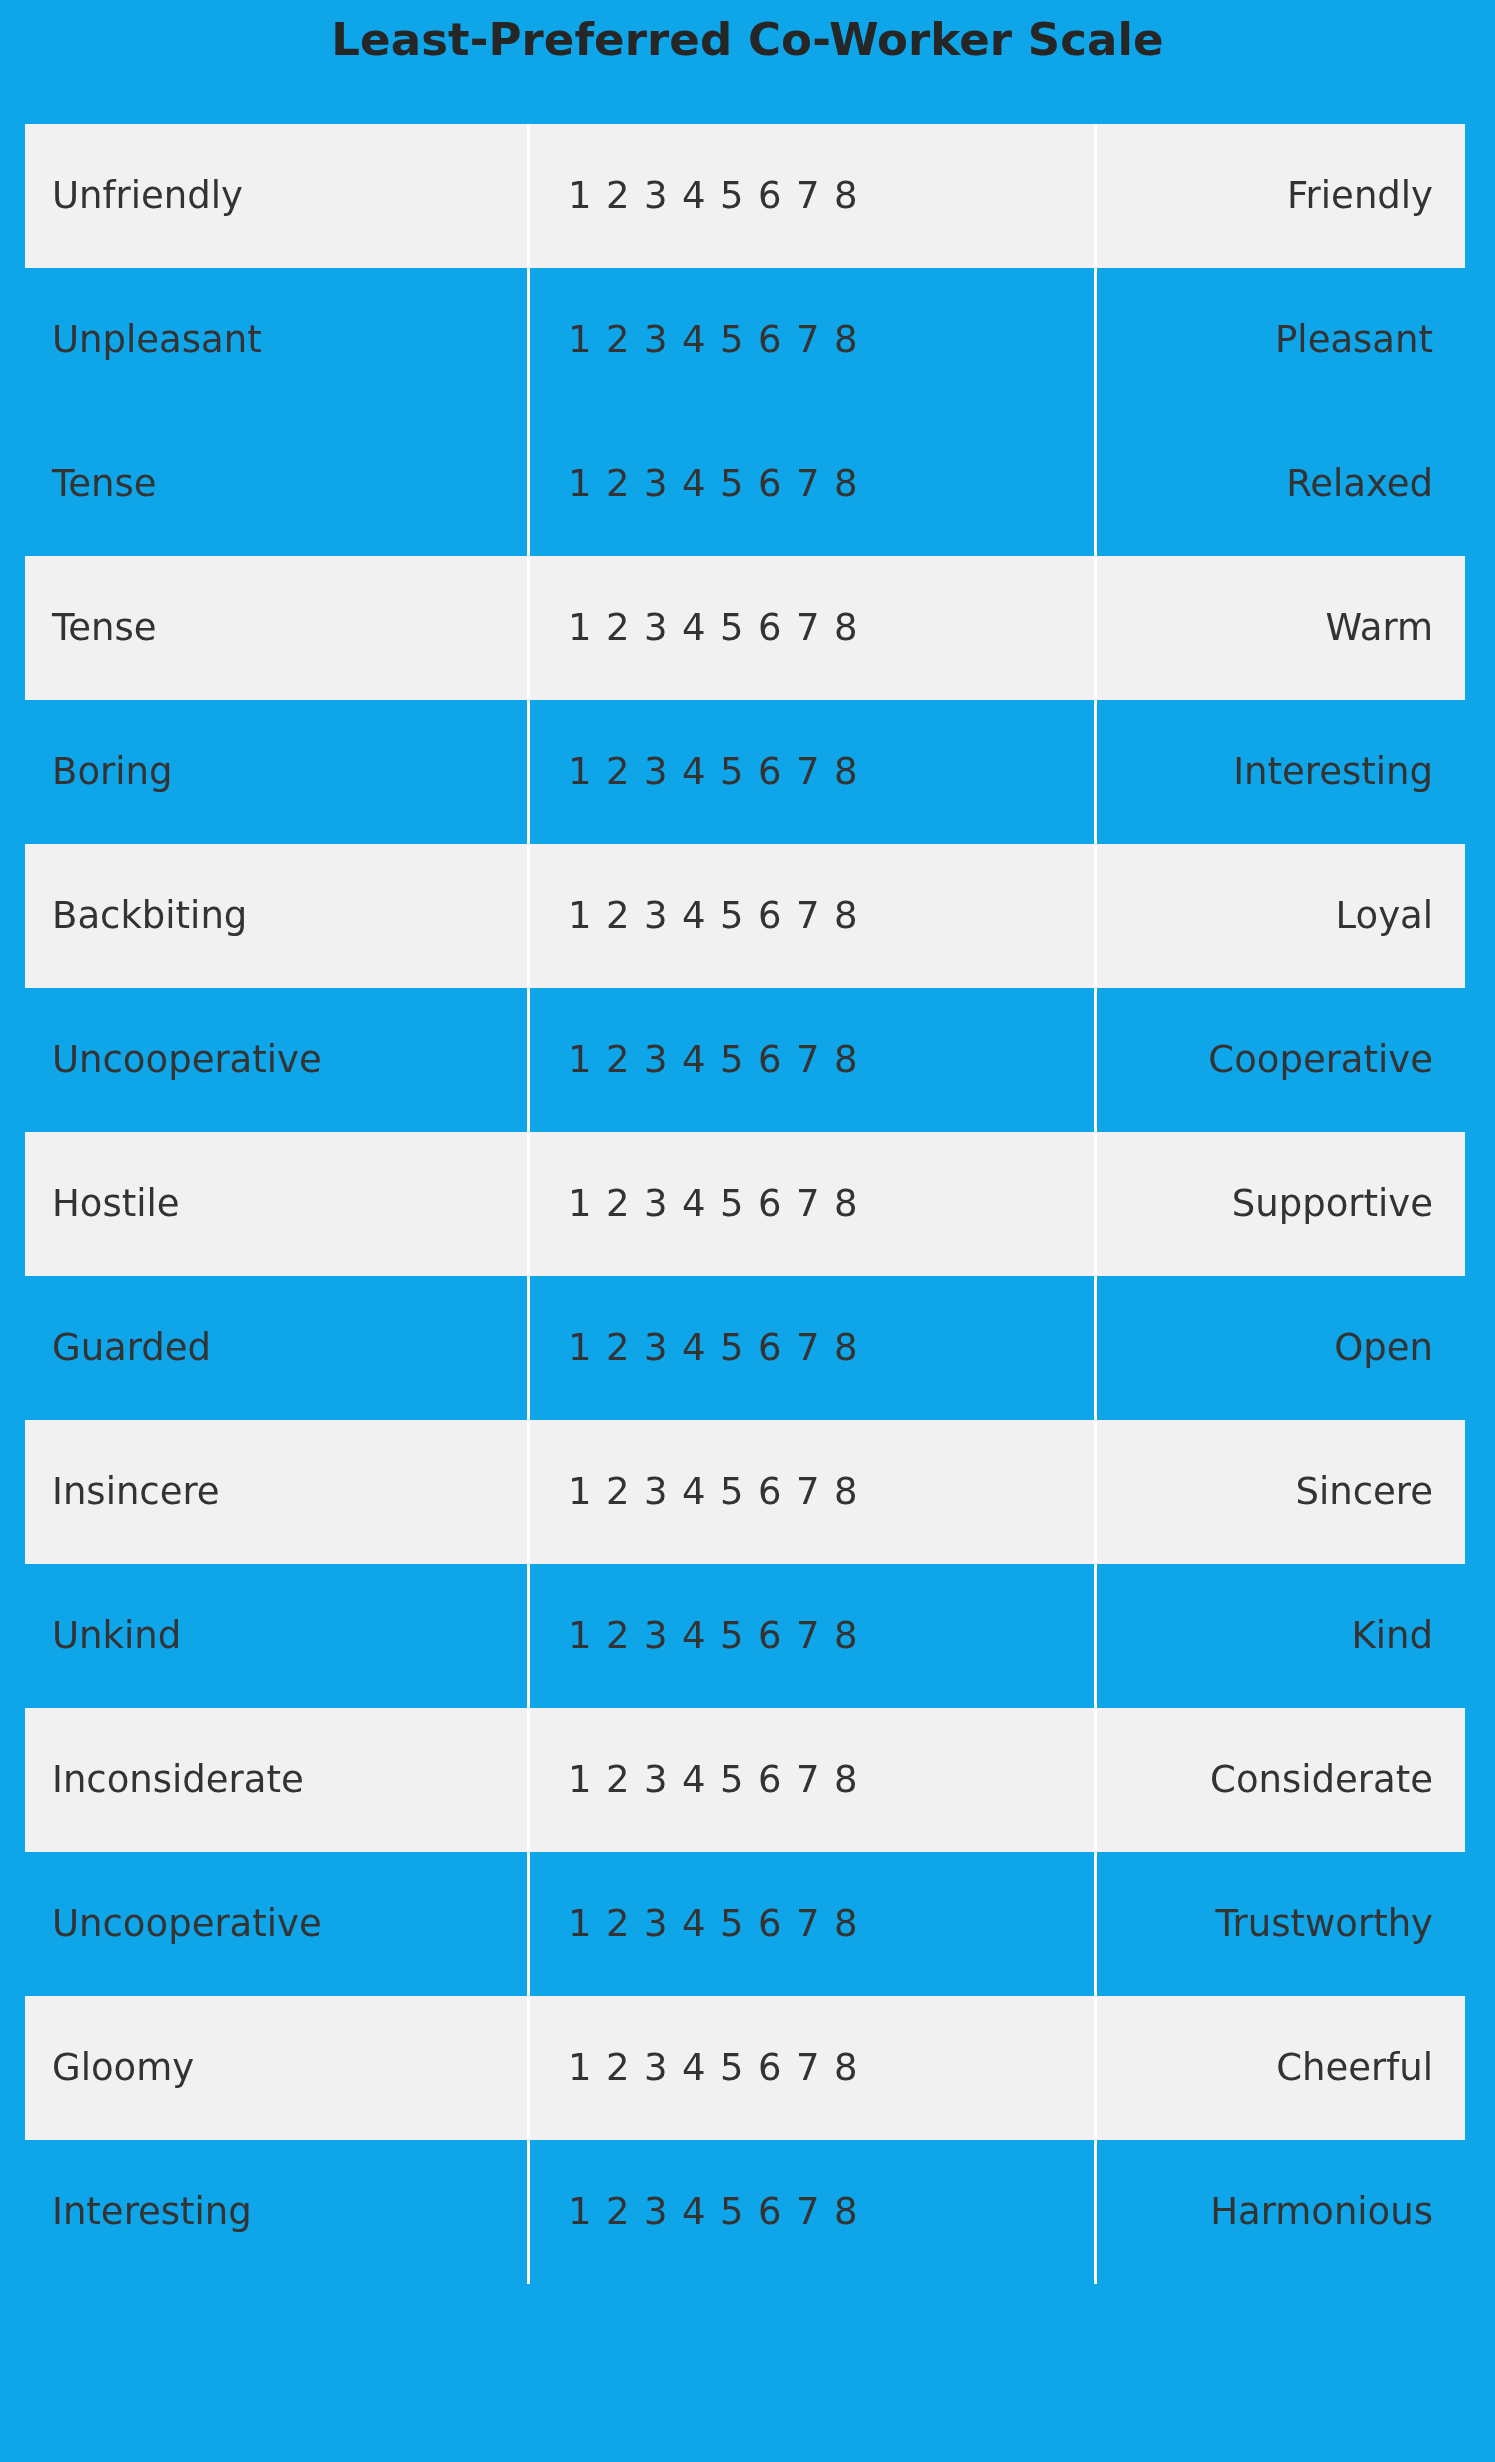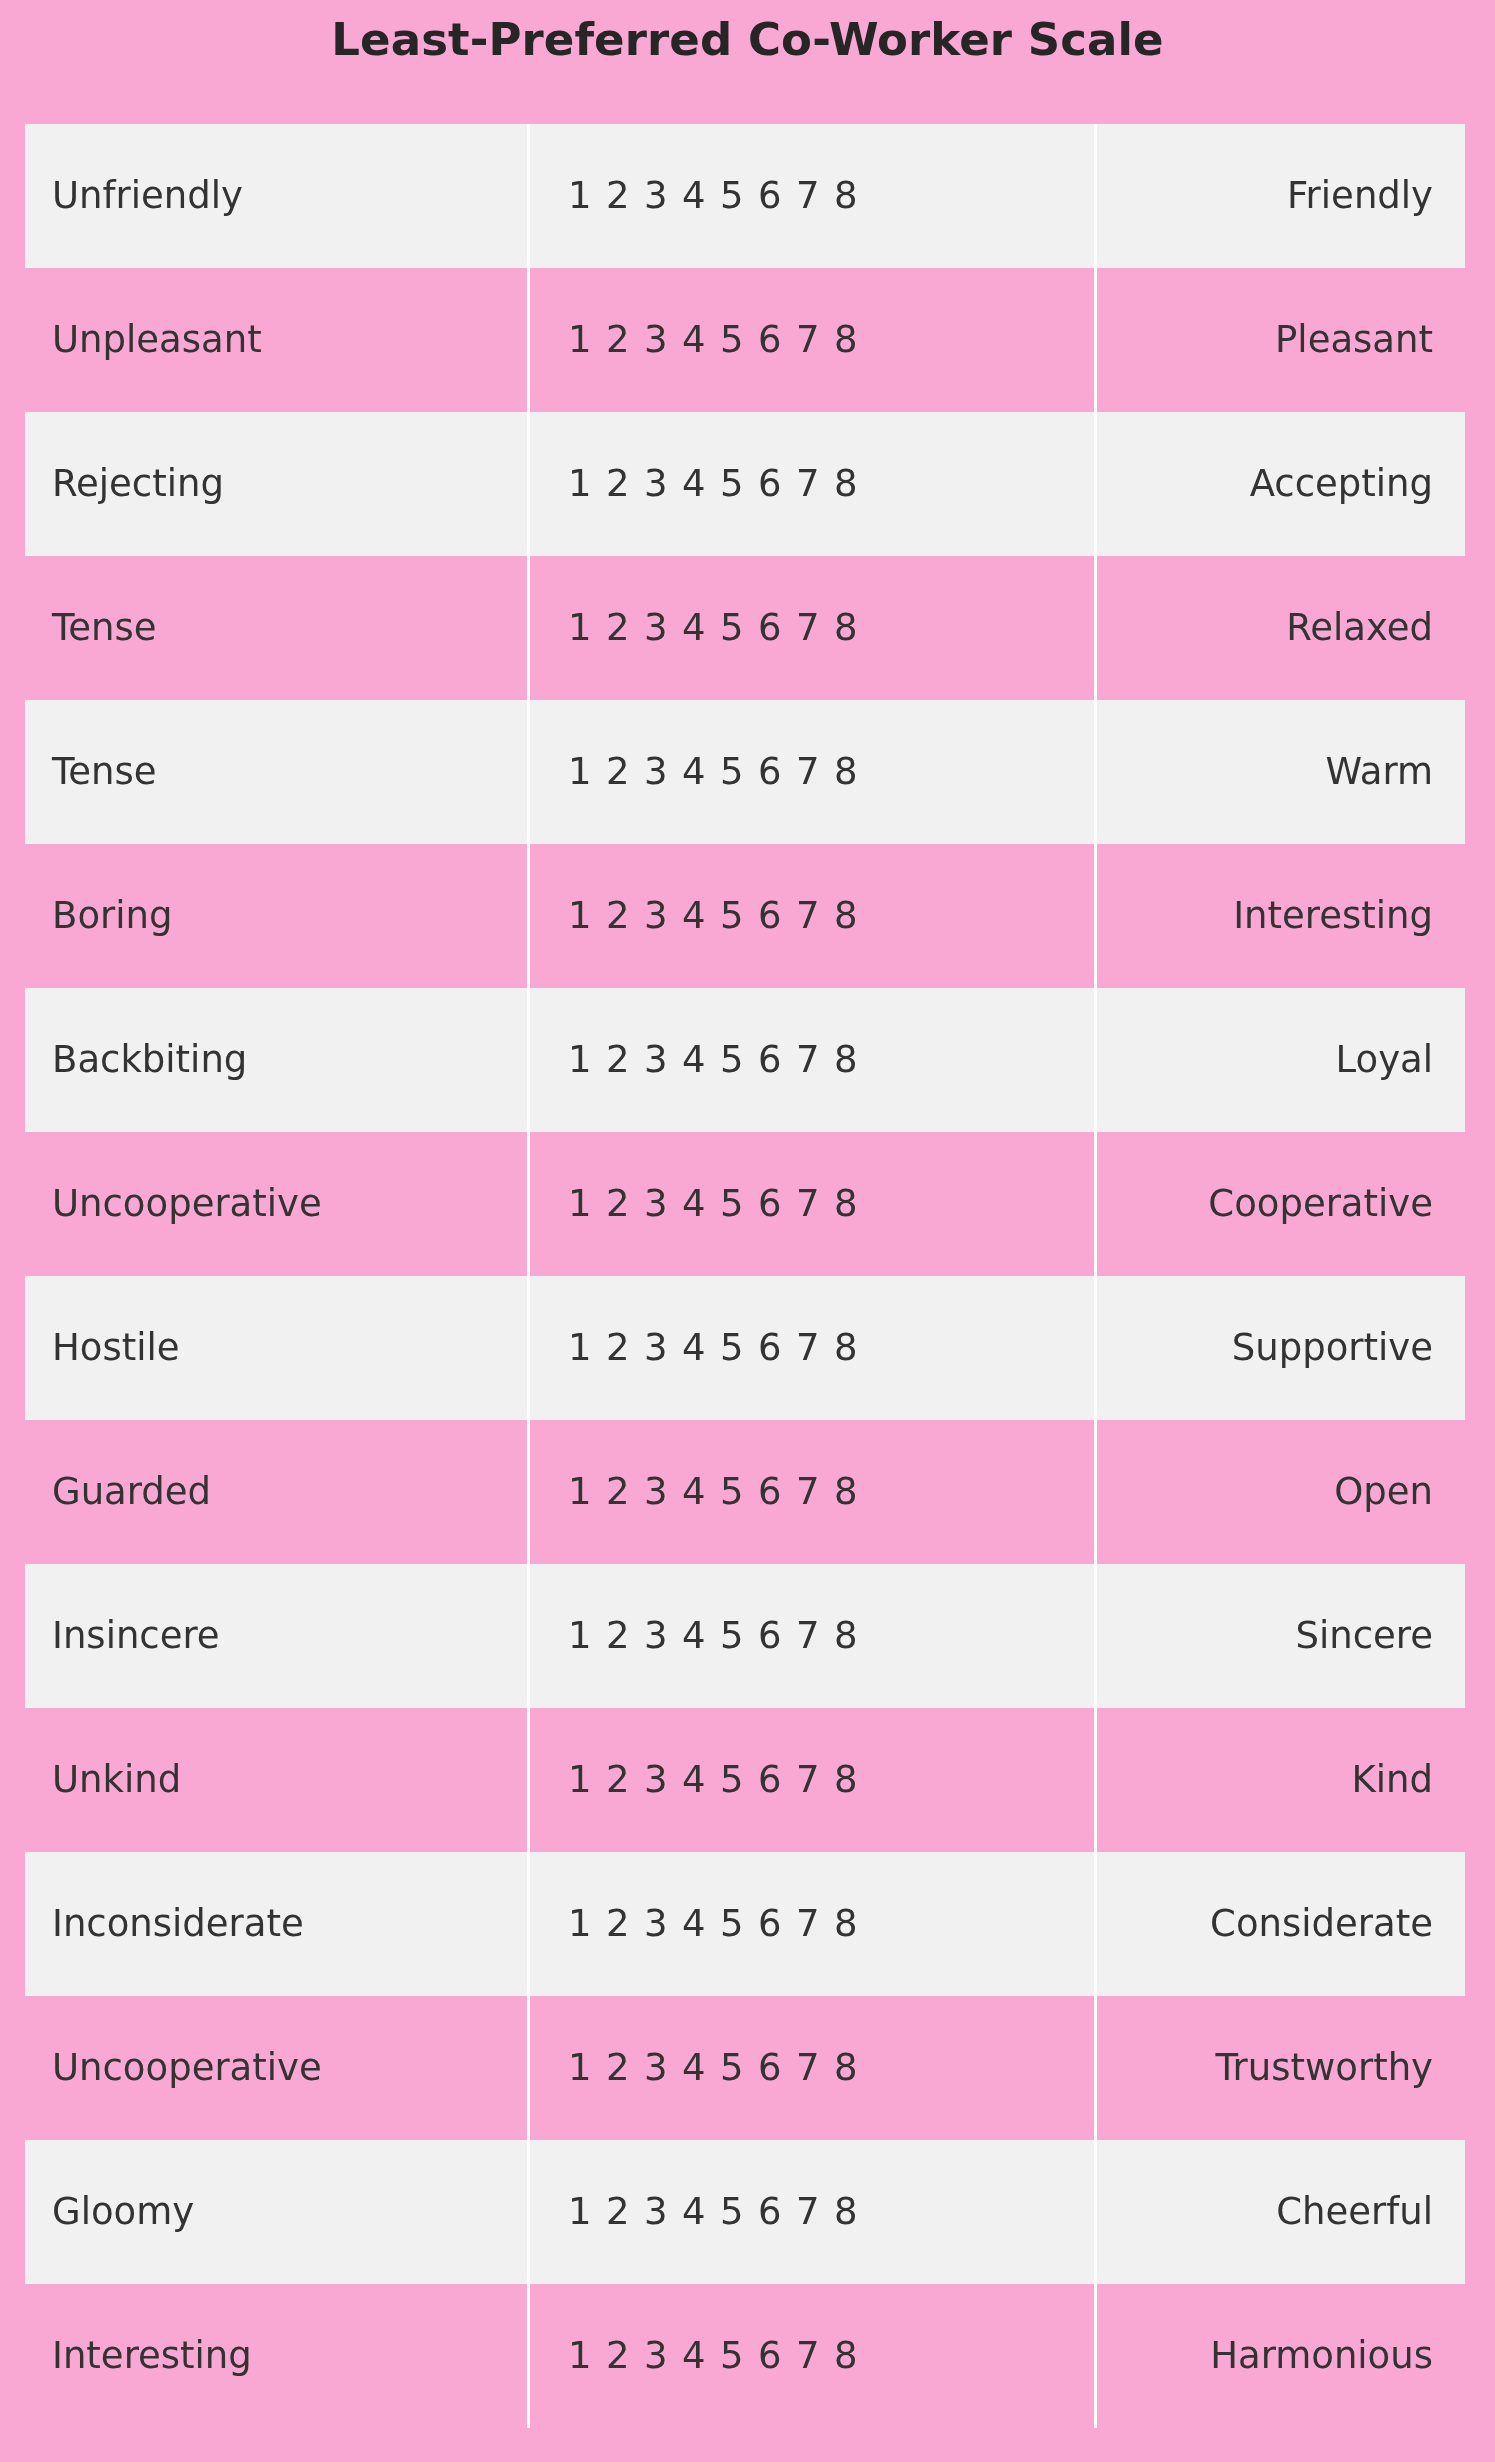--- a/index.html
+++ b/index.html
@@ -12,21 +12,21 @@
     height: 2462px;
     overflow: hidden;
     font-family: "DejaVu Sans", sans-serif;
     color: #2b2b2b;
   }
 
   .page {
     position: relative;
     width: 1495px;
     height: 2462px;
-    background: #f9a8d4;
+    background: #0ea5e9;
   }
 
   
   .title {
     position: absolute;
     left: 0;
     top: 17.3px;
     width: 1495px;
     text-align: center;
     font-size: 45px;
@@ -124,27 +124,20 @@
           <td class="cell cell-gap"></td>
           <td class="cell cell-right"><span class="pole-label">Friendly</span></td>
         </tr>
         <tr class="scale-row">
           <td class="cell cell-left"><span class="pole-label">Unpleasant</span></td>
           <td class="cell cell-gap"></td>
           <td class="cell cell-mid"><span class="scale-numbers"><span class="num">1</span><span class="num">2</span><span class="num">3</span><span class="num">4</span><span class="num">5</span><span class="num">6</span><span class="num">7</span><span class="num">8</span></span></td>
           <td class="cell cell-gap"></td>
           <td class="cell cell-right"><span class="pole-label">Pleasant</span></td>
         </tr>
-        <tr class="scale-row shaded">
-          <td class="cell cell-left"><span class="pole-label">Rejecting</span></td>
-          <td class="cell cell-gap"></td>
-          <td class="cell cell-mid"><span class="scale-numbers"><span class="num">1</span><span class="num">2</span><span class="num">3</span><span class="num">4</span><span class="num">5</span><span class="num">6</span><span class="num">7</span><span class="num">8</span></span></td>
-          <td class="cell cell-gap"></td>
-          <td class="cell cell-right"><span class="pole-label">Accepting</span></td>
-        </tr>
         <tr class="scale-row">
           <td class="cell cell-left"><span class="pole-label">Tense</span></td>
           <td class="cell cell-gap"></td>
           <td class="cell cell-mid"><span class="scale-numbers"><span class="num">1</span><span class="num">2</span><span class="num">3</span><span class="num">4</span><span class="num">5</span><span class="num">6</span><span class="num">7</span><span class="num">8</span></span></td>
           <td class="cell cell-gap"></td>
           <td class="cell cell-right"><span class="pole-label">Relaxed</span></td>
         </tr>
         <tr class="scale-row shaded">
           <td class="cell cell-left"><span class="pole-label">Tense</span></td>
           <td class="cell cell-gap"></td>

